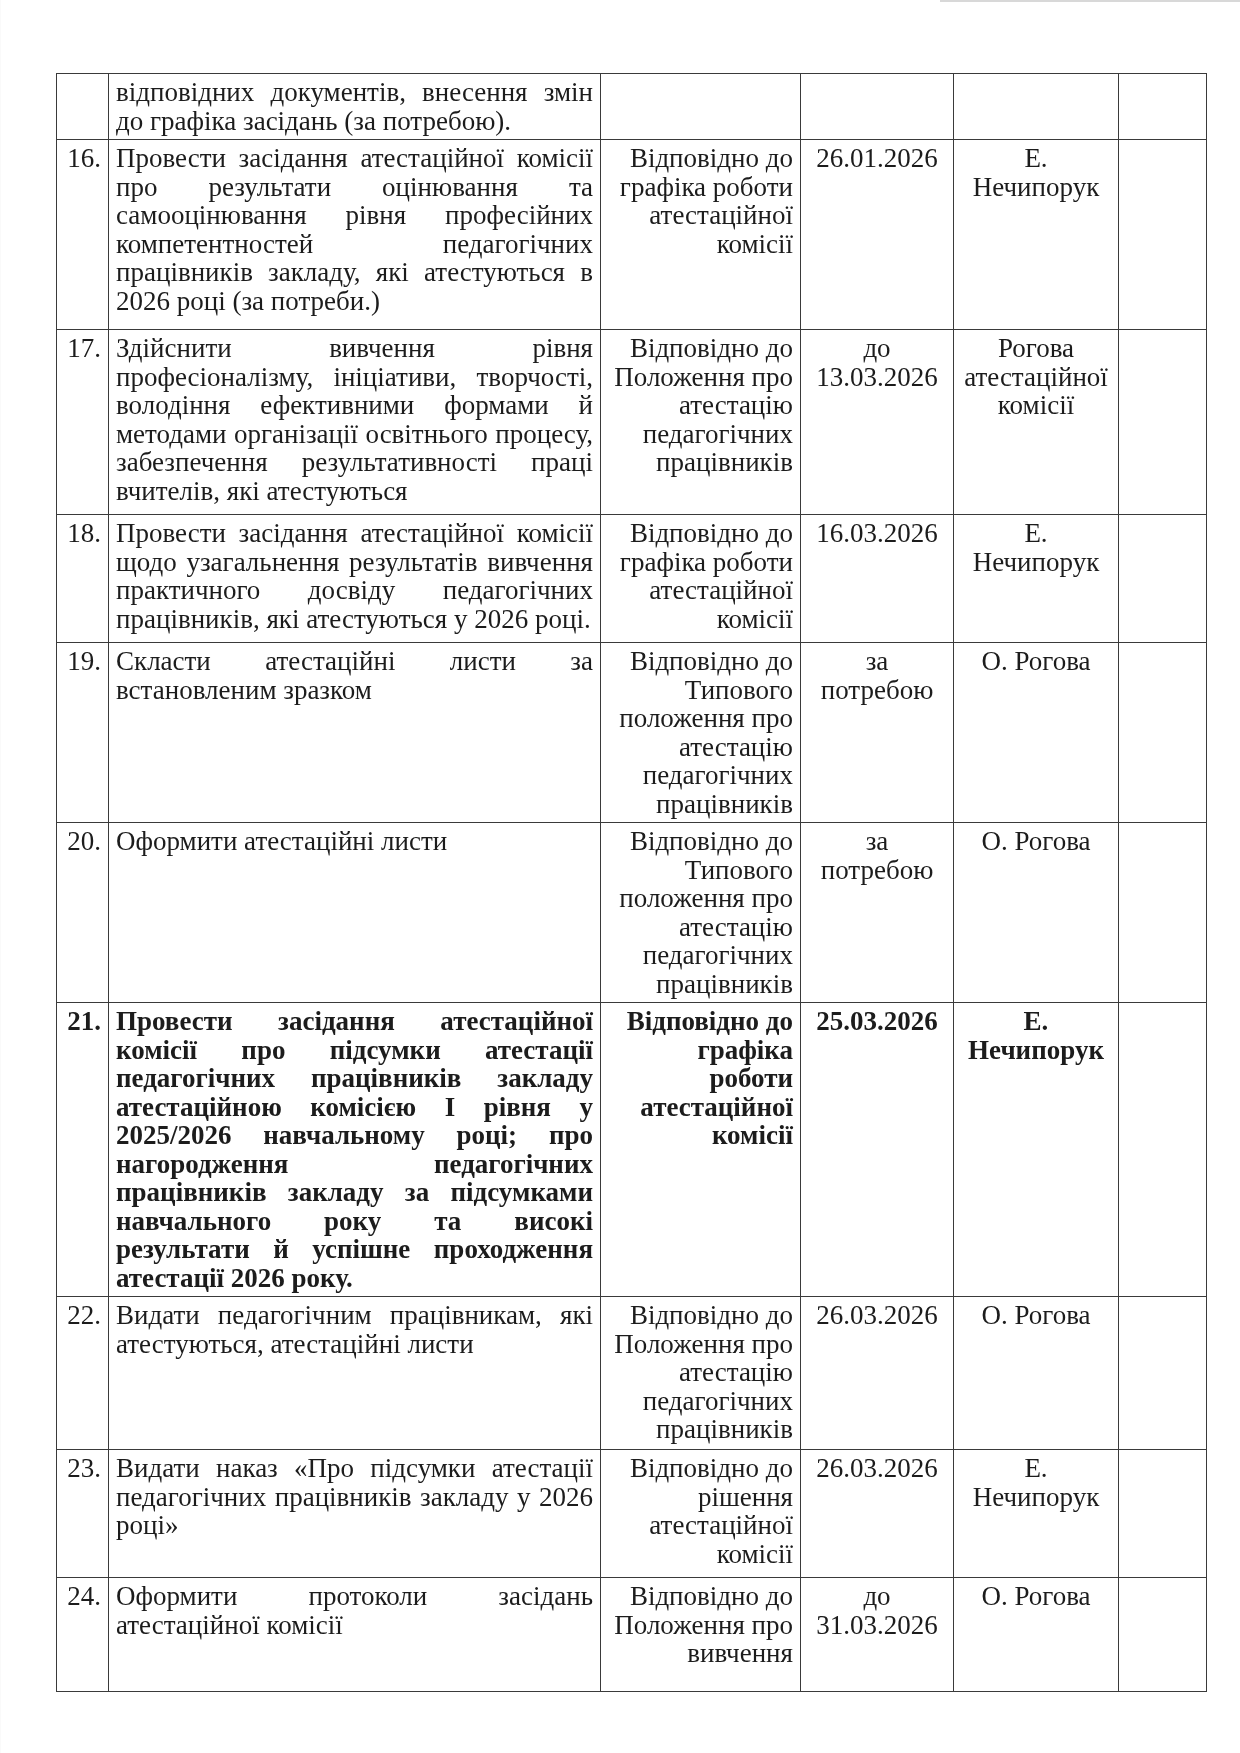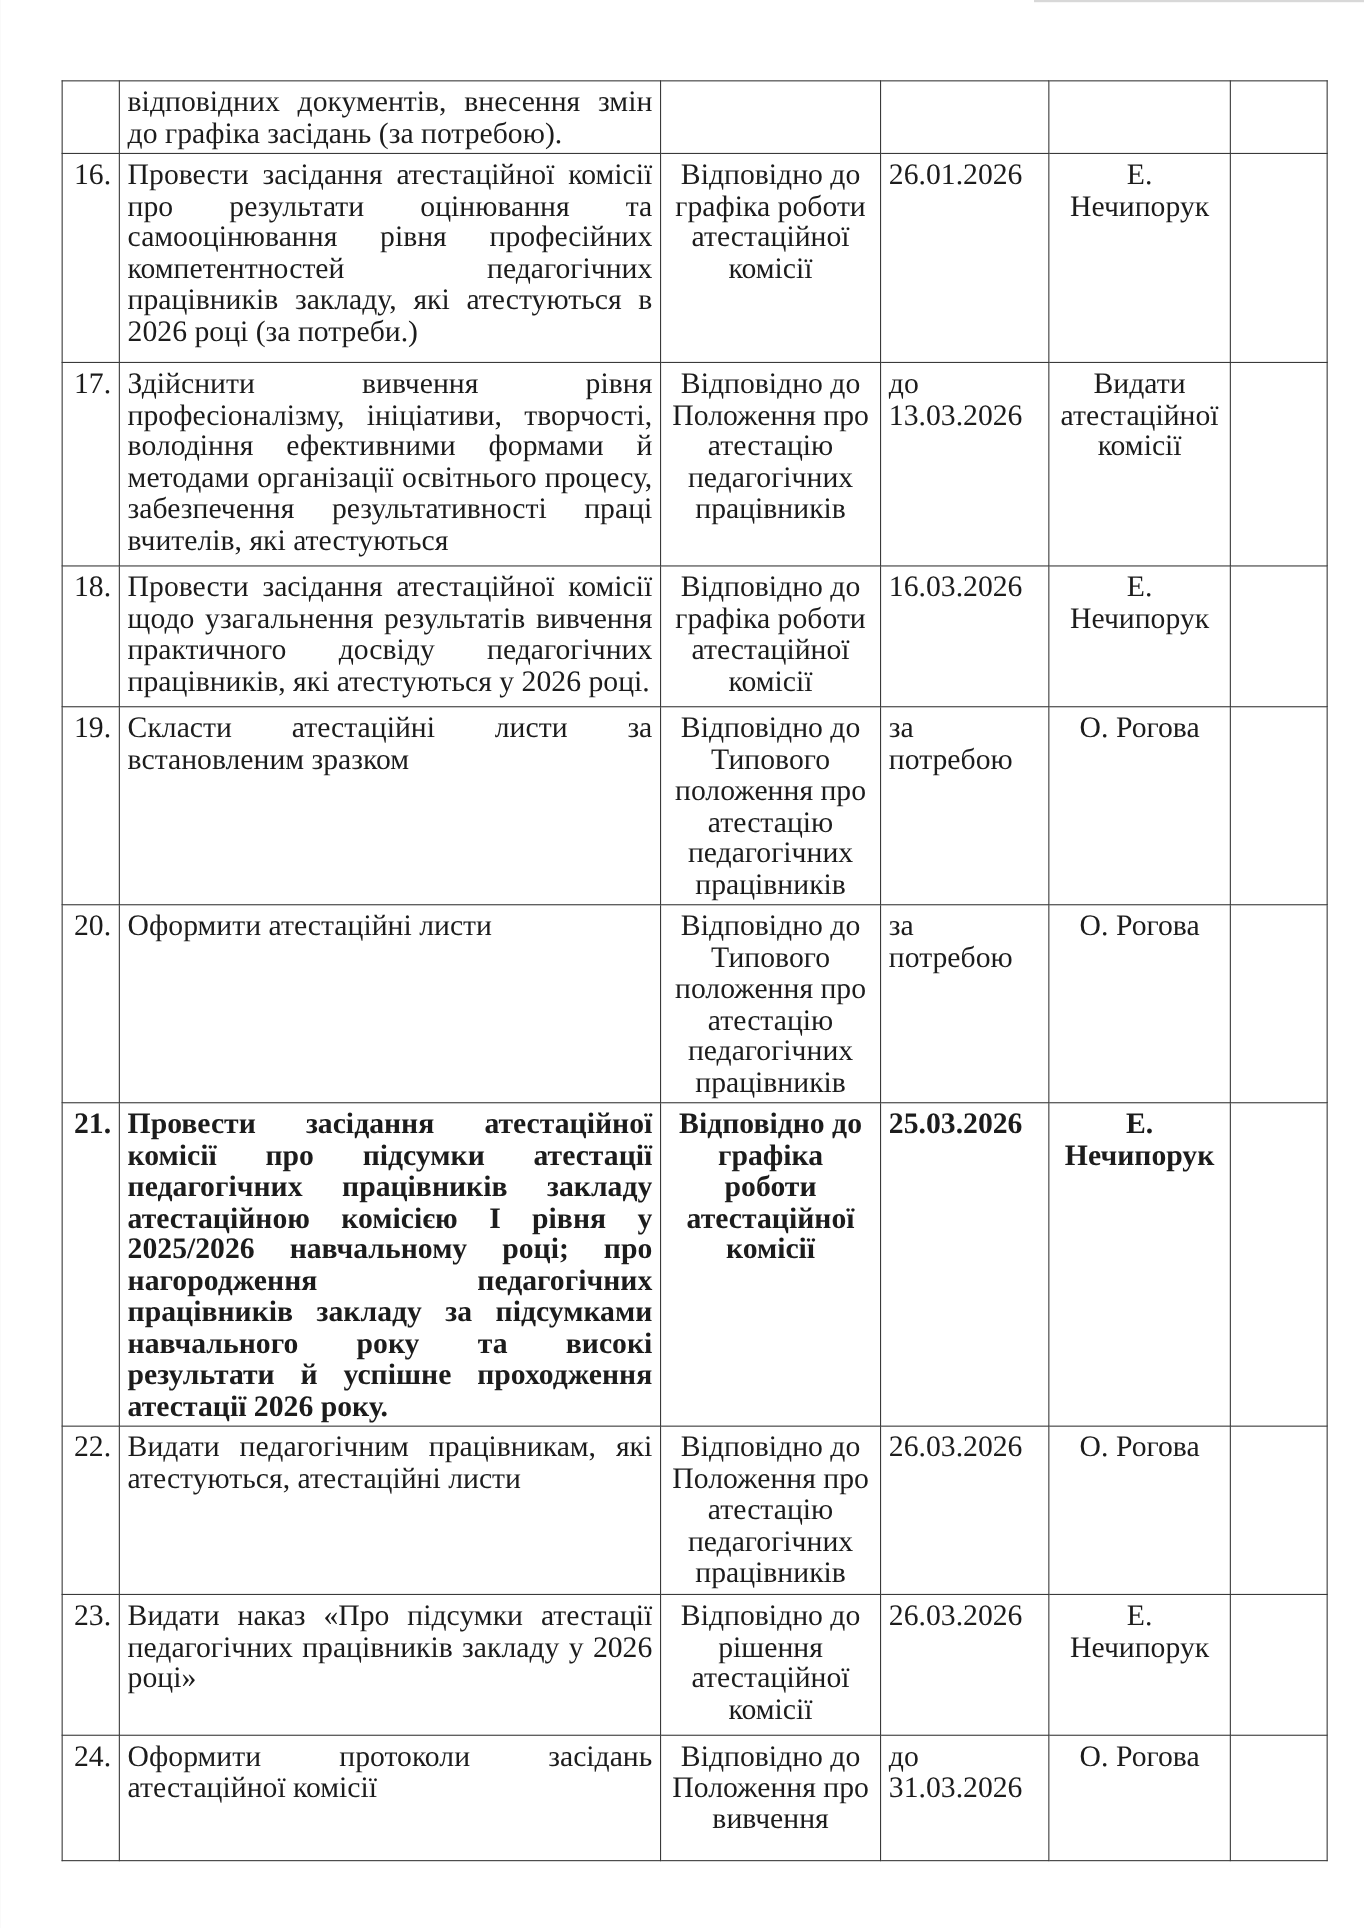--- a/index.html
+++ b/index.html
@@ -30,22 +30,22 @@
       padding: 4px 7px 4px 7px;
     }
     col.c-num { width: 52px; }
     col.c-task { width: 492px; }
     col.c-basis { width: 200px; }
     col.c-date { width: 153px; }
     col.c-resp { width: 165px; }
     col.c-note { width: 88px; }
     td.num { text-align: right; padding-right: 6px; }
     td.task { text-align: justify; text-align-last: left; }
-    td.basis { text-align: center; }
-    td.date { padding-left: 3px; padding-right: 3px; }
+    td.basis { text-align: right; }
+    td.date { text-align: center; padding-left: 3px; padding-right: 3px; }
     td.resp { text-align: center; }
     tr.r-cont { height: 60px; }
     tr.r16 { height: 190px; }
     tr.r17 { height: 185px; }
     tr.r18 { height: 128px; margin-top: 20px; }
     tr.r19 { height: 172px; }
     tr.r20 { height: 174px; }
     tr.r21 { height: 185px; font-weight: bold; }
     tr.r22 { height: 153px; }
     tr.r23 { height: 128px; margin-top: 32px; }
@@ -81,21 +81,21 @@
       <td class="basis">Відповідно до графіка роботи атестаційної комісії</td>
       <td class="date">26.01.2026</td>
       <td class="resp">Е. Нечипорук</td>
       <td class="note"></td>
     </tr>
     <tr class="r17">
       <td class="num">17.</td>
       <td class="task">Здійснити вивчення рівня професіоналізму, ініціативи, творчості, володіння ефективними формами й методами організації освітнього процесу, забезпечення результативності праці вчителів, які атестуються</td>
       <td class="basis">Відповідно до Положення про атестацію педагогічних працівників</td>
       <td class="date">до 13.03.2026</td>
-      <td class="resp">Видати атестаційної комісії</td>
+      <td class="resp">Рогова атестаційної комісії</td>
       <td class="note"></td>
     </tr>
     <tr class="r18">
       <td class="num">18.</td>
       <td class="task">Провести засідання атестаційної комісії щодо узагальнення результатів вивчення практичного досвіду педагогічних працівників, які атестуються у 2026 році.</td>
       <td class="basis">Відповідно до графіка роботи атестаційної комісії</td>
       <td class="date">16.03.2026</td>
       <td class="resp">Е. Нечипорук</td>
       <td class="note"></td>
     </tr>

